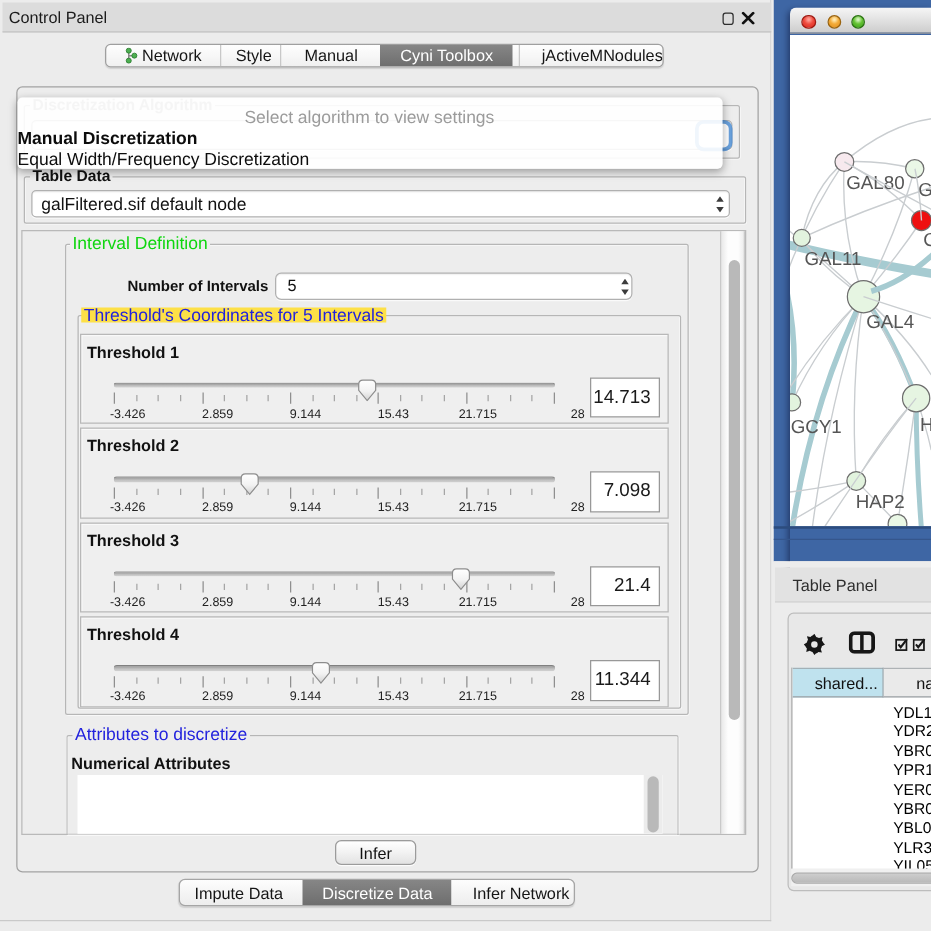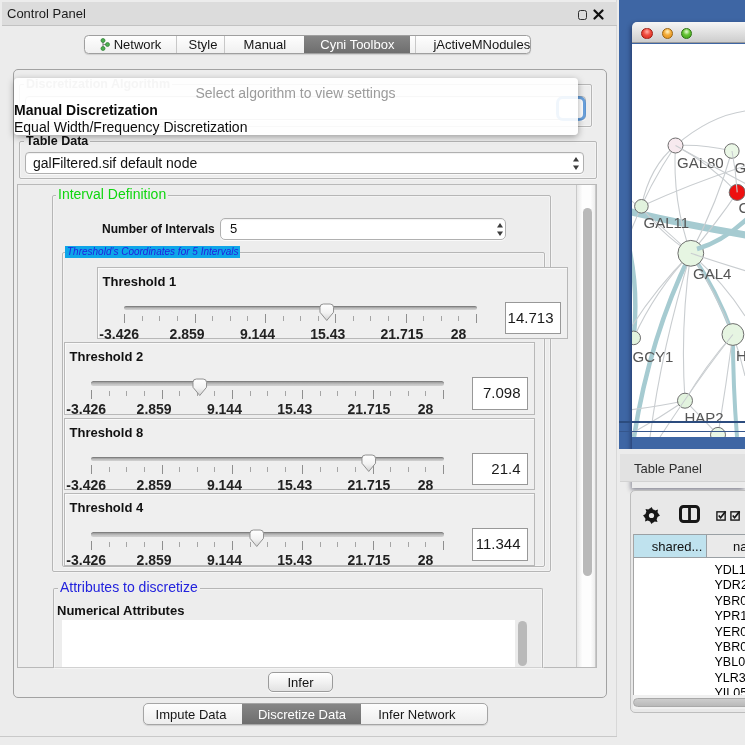--- a/index.html
+++ b/index.html
@@ -6,21 +6,21 @@
   html,body { width:745px; height:745px; overflow:hidden; }
   body { font-family:"Liberation Sans", sans-serif; background:#ececec; position:relative; }
   .abs { position:absolute; }
   .etched { border:1px solid #b6b6b6; border-radius:2px; box-shadow: inset 0 0 0 0.5px rgba(255,255,255,.7), 0.5px 0.5px 0 rgba(255,255,255,.8); }
   .glabel { position:absolute; background:#ededed; padding:0 2px; line-height:12px; }
   .combo { position:absolute; background:#fff; border:1px solid #b0b0b0; border-radius:4px; box-shadow: inset 0 1px 1px rgba(0,0,0,.06), 0 1px 0 rgba(255,255,255,.7); }
   .tpanel { position:absolute; left:63.5px; width:471px; height:72.5px; background:#efefef; border:1px solid #b8b8b8; box-shadow: inset 1px 1px 0 rgba(255,255,255,.6); }
   .tlabel { position:absolute; left:5px; top:6px; font-size:13px; font-weight:bold; color:#111; }
   .track { position:absolute; left:26.5px; top:38px; width:353px; height:4.5px; background:linear-gradient(#9b9b9b,#c3c3c3 55%,#d2d2d2); border-radius:2.5px; border-top:1px solid #808080; }
   .tfield { position:absolute; left:407px; top:34px; width:56px; height:32.5px; background:#fff; border:1.5px solid #989898; font-size:15px; color:#1a1a1a; text-align:right; line-height:30px; padding-right:6px; }
-  .ticklbl { position:absolute; top:58px; font-size:14px; font-weight:bold; color:#222; width:50px; text-align:left; }
+  .ticklbl { position:absolute; top:58px; font-size:10px; font-weight:normal; color:#222; width:50px; text-align:right; }
   .seg { height:100%; display:inline-block; vertical-align:top; text-align:center; font-size:13px; color:#151515; }
 </style>
 </head>
 <body>
 
 <div class="abs" style="left:0;top:0;width:617px;height:737px;background:#ececec;border-right:1px solid #d8d8d8;"></div>
 <div class="abs" style="left:2px;top:2px;width:615px;height:24px;background:#dcdcdc;border-bottom:1px solid #c2c2c2;"></div>
 <div class="abs" style="left:7px;top:6px;font-size:13px;color:#1b1b1b;">Control Panel</div>
 
 <div class="abs" style="left:578px;top:10px;width:9px;height:10px;border:1.5px solid #2e2e2e;border-radius:2.5px;"></div>
@@ -67,23 +67,23 @@
 
 <div class="abs" style="left:102px;top:221.5px;font-size:12px;font-weight:bold;color:#111;">Number of Intervals</div>
 <div class="combo" style="left:220px;top:218px;width:286px;height:22px;border-radius:5px;"></div>
 <div class="abs" style="left:230px;top:221px;font-size:13px;color:#111;">5</div>
 <svg class="abs" style="left:496px;top:222.5px" width="8" height="13" viewBox="0 0 8 13">
     <path d="M4 0 L7 4.4 H1 Z" fill="#3c3c3c"></path>
     <path d="M4 13 L1 8.6 H7 Z" fill="#3c3c3c"></path>
   </svg>
 
 <div class="abs etched" style="left:62px;top:252px;width:483px;height:315px;"></div>
-<div class="glabel" style="left:65px;top:245.5px;font-size:10px;color:#2222dd;background:#0ea5e9;font-style:italic;">Threshold's Coordinates for 5 Intervals</div>
-
-<div class="tpanel" style="top:266.5px;margin-left:33px;">
+<div class="glabel" style="left:65px;top:245.5px;font-size:14px;color:#2222dd;background:#fde047;">Threshold's Coordinates for 5 Intervals</div>
+
+<div class="tpanel" style="top:266.5px;">
   <div class="tlabel">Threshold 1</div>
   <div class="track"></div>
   <div style="position:absolute;left:26.8px;top:46.5px;width:1px;height:9px;background:#8f8f8f;"></div>
     <div style="position:absolute;left:44.4px;top:48px;width:1px;height:5px;background:#a5a5a5;"></div>
     <div style="position:absolute;left:61.9px;top:48px;width:1px;height:5px;background:#a5a5a5;"></div>
     <div style="position:absolute;left:79.5px;top:48px;width:1px;height:5px;background:#a5a5a5;"></div>
     <div style="position:absolute;left:97.1px;top:46.5px;width:1px;height:9px;background:#8f8f8f;"></div>
     <div style="position:absolute;left:114.7px;top:48px;width:1px;height:5px;background:#a5a5a5;"></div>
     <div style="position:absolute;left:132.2px;top:48px;width:1px;height:5px;background:#a5a5a5;"></div>
     <div style="position:absolute;left:149.8px;top:48px;width:1px;height:5px;background:#a5a5a5;"></div>
@@ -154,21 +154,21 @@
           <stop offset="0" stop-color="#ffffff"></stop>
           <stop offset=".55" stop-color="#f2f2f2"></stop>
           <stop offset="1" stop-color="#d2d2d2"></stop>
         </linearGradient>
       </defs>
       <path d="M1 4.5 Q1 1 4.5 1 L11.5 1 Q15 1 15 4.5 L15 9.5 L8 18 L1 9.5 Z" fill="url(#thg344)" stroke="#8d8d8d" stroke-width="1"></path>
     </svg>
   <div class="tfield">7.098</div>
 </div>
 <div class="tpanel" style="top:417.5px;">
-  <div class="tlabel">Threshold 8</div>
+  <div class="tlabel">Threshold 3</div>
   <div class="track"></div>
   <div style="position:absolute;left:26.8px;top:46.5px;width:1px;height:9px;background:#8f8f8f;"></div>
     <div style="position:absolute;left:44.4px;top:48px;width:1px;height:5px;background:#a5a5a5;"></div>
     <div style="position:absolute;left:61.9px;top:48px;width:1px;height:5px;background:#a5a5a5;"></div>
     <div style="position:absolute;left:79.5px;top:48px;width:1px;height:5px;background:#a5a5a5;"></div>
     <div style="position:absolute;left:97.1px;top:46.5px;width:1px;height:9px;background:#8f8f8f;"></div>
     <div style="position:absolute;left:114.7px;top:48px;width:1px;height:5px;background:#a5a5a5;"></div>
     <div style="position:absolute;left:132.2px;top:48px;width:1px;height:5px;background:#a5a5a5;"></div>
     <div style="position:absolute;left:149.8px;top:48px;width:1px;height:5px;background:#a5a5a5;"></div>
     <div style="position:absolute;left:167.4px;top:46.5px;width:1px;height:9px;background:#8f8f8f;"></div>
@@ -248,36 +248,36 @@
 <div class="abs etched" style="left:53px;top:587.5px;width:489.5px;height:80px;border-bottom:none;border-bottom-left-radius:0;border-bottom-right-radius:0;"></div>
 <div class="glabel" style="left:58px;top:580.5px;font-size:14px;color:#2222dd;">Attributes to discretize</div>
 <div class="abs" style="left:57px;top:602.5px;font-size:13px;font-weight:bold;color:#111;">Numerical Attributes</div>
 <div class="abs" style="left:61.5px;top:620px;width:468px;height:47px;background:#fff;overflow:hidden;">
   <div style="position:absolute;right:0;top:0;width:14.5px;height:47px;background:#ececec;"></div>
   <div style="position:absolute;right:2.8px;top:1px;width:9px;height:45px;background:#b9b9b9;border-radius:5px;"></div>
 </div>
 
 <div class="abs" style="left:268px;top:671.5px;width:65px;height:20.5px;background:linear-gradient(#ffffff,#f2f2f2 50%,#e2e2e2);border:1px solid #9b9b9b;border-radius:5px;text-align:center;font-size:13px;color:#111;line-height:19px;box-shadow:0 1px 0 rgba(255,255,255,.8);">Infer</div>
 
-<div class="abs" style="left:143px;top:703px;width:345px;height:22px;border:1px solid #a5a5a5;border-radius:5px;background:linear-gradient(#fdfdfd,#ededed);overflow:hidden;white-space:nowrap;box-shadow:0 1px 1px rgba(0,0,0,.12);">
+<div class="abs" style="left:143px;top:703px;width:317px;height:22px;border:1px solid #a5a5a5;border-radius:5px;background:linear-gradient(#fdfdfd,#ededed);overflow:hidden;white-space:nowrap;box-shadow:0 1px 1px rgba(0,0,0,.12);">
   <div class="seg" style="width:94px;line-height:21px;">Impute Data</div>
   <div class="seg" style="width:119px;line-height:21px;background:linear-gradient(#868686,#6e6e6e);color:#fff;">Discretize Data</div>
   <div class="seg" style="width:102px;line-height:21px;">Infer Network</div>
 </div>
 
 <div class="abs" style="left:0;top:736px;width:617px;height:1px;background:#c9c9c9;"></div>
 
 <div class="abs" style="left:13.5px;top:78px;width:564.5px;height:57px;background:rgba(255,255,255,.9);border-radius:4px;box-shadow:0 2px 7px rgba(0,0,0,.35);"></div>
 <div class="abs" style="left:13.5px;top:85px;width:564px;text-align:center;font-size:14px;color:#9b9b9b;">Select algorithm to view settings</div>
 <div class="abs" style="left:14px;top:101.5px;font-size:14px;font-weight:bold;color:#0c0c0c;">Manual Discretization</div>
 <div class="abs" style="left:14px;top:118.5px;font-size:14px;color:#0c0c0c;">Equal Width/Frequency Discretization</div>
 
 <div class="abs" style="left:619px;top:0;width:126px;height:449px;background:#3e66a4;"></div>
 
-<div class="abs" style="left:632px;top:22px;width:113px;height:466px;border-top-left-radius:5px;overflow:hidden;box-shadow:-1px 2px 5px rgba(0,0,30,.45);">
+<div class="abs" style="left:632px;top:6px;width:113px;height:466px;border-top-left-radius:5px;overflow:hidden;box-shadow:-1px 2px 5px rgba(0,0,30,.45);">
   <div style="position:absolute;left:0;top:0;width:113px;height:21px;background:linear-gradient(#f6f6f6,#cdcdcd);border-bottom:1px solid #9a9a9a;"></div>
 
   <div style="position:absolute;left:641px;top:12px;"></div>
   <div style="position:absolute;left:9.2px;top:5.8px;width:11.4px;height:11.4px;border-radius:50%;background:radial-gradient(circle at 50% 30%, #ff9d94 8%, #ee4b3e 45%, #d8261c);border:.5px solid #9f1a12;"></div>
   <div style="position:absolute;left:29.5px;top:5.8px;width:11.4px;height:11.4px;border-radius:50%;background:radial-gradient(circle at 50% 30%, #ffe9b0 8%, #f3ab38 45%, #e08e1e);border:.5px solid #9a6410;"></div>
   <div style="position:absolute;left:48.8px;top:5.8px;width:11.4px;height:11.4px;border-radius:50%;background:radial-gradient(circle at 50% 30%, #d2f3bb 8%, #63c232 45%, #3da01d);border:.5px solid #2a7311;"></div>
 
   <div style="position:absolute;left:0;top:22px;width:113px;height:393px;background:#fff;overflow:hidden;">
     <svg width="113" height="393" viewBox="0 0 113 393" style="position:absolute;left:0;top:0;">
 <g transform="translate(-632.0,-28.0)">

